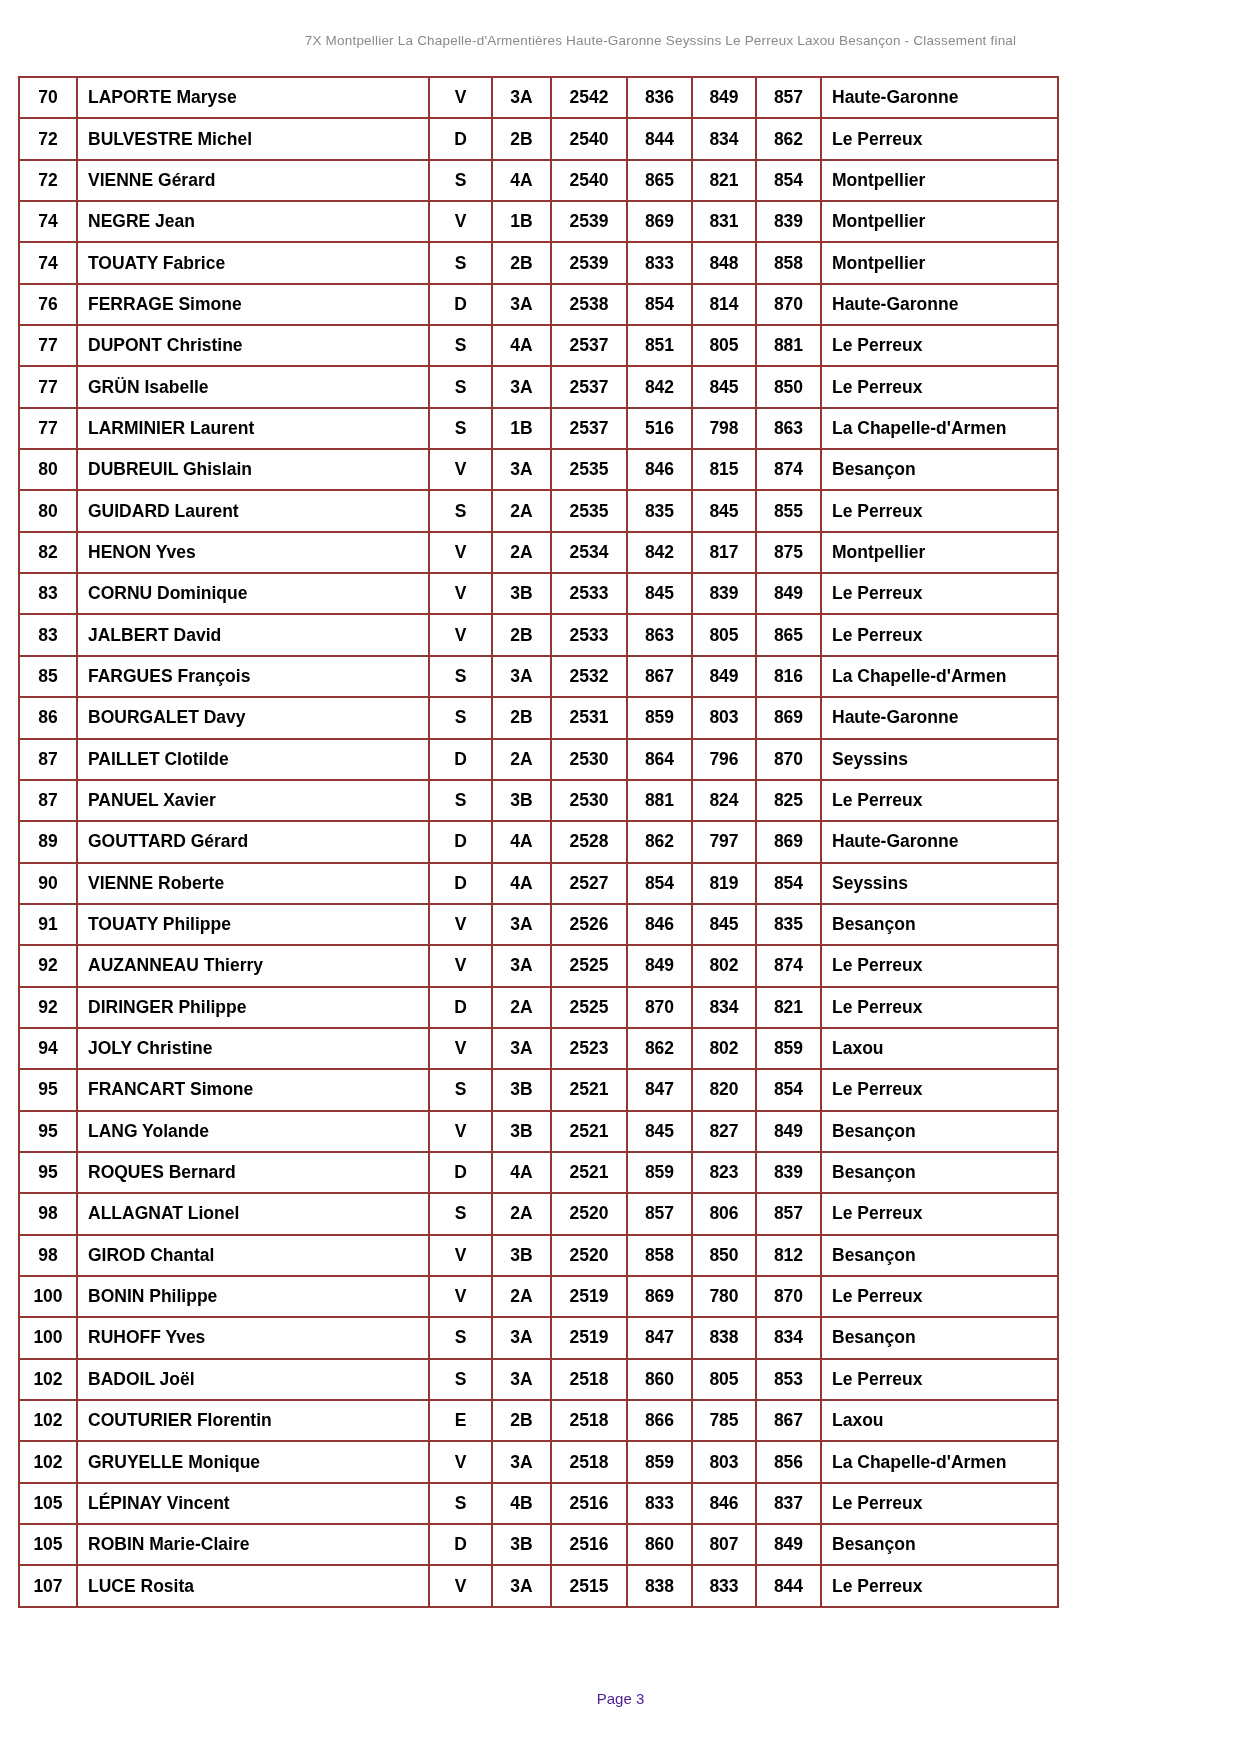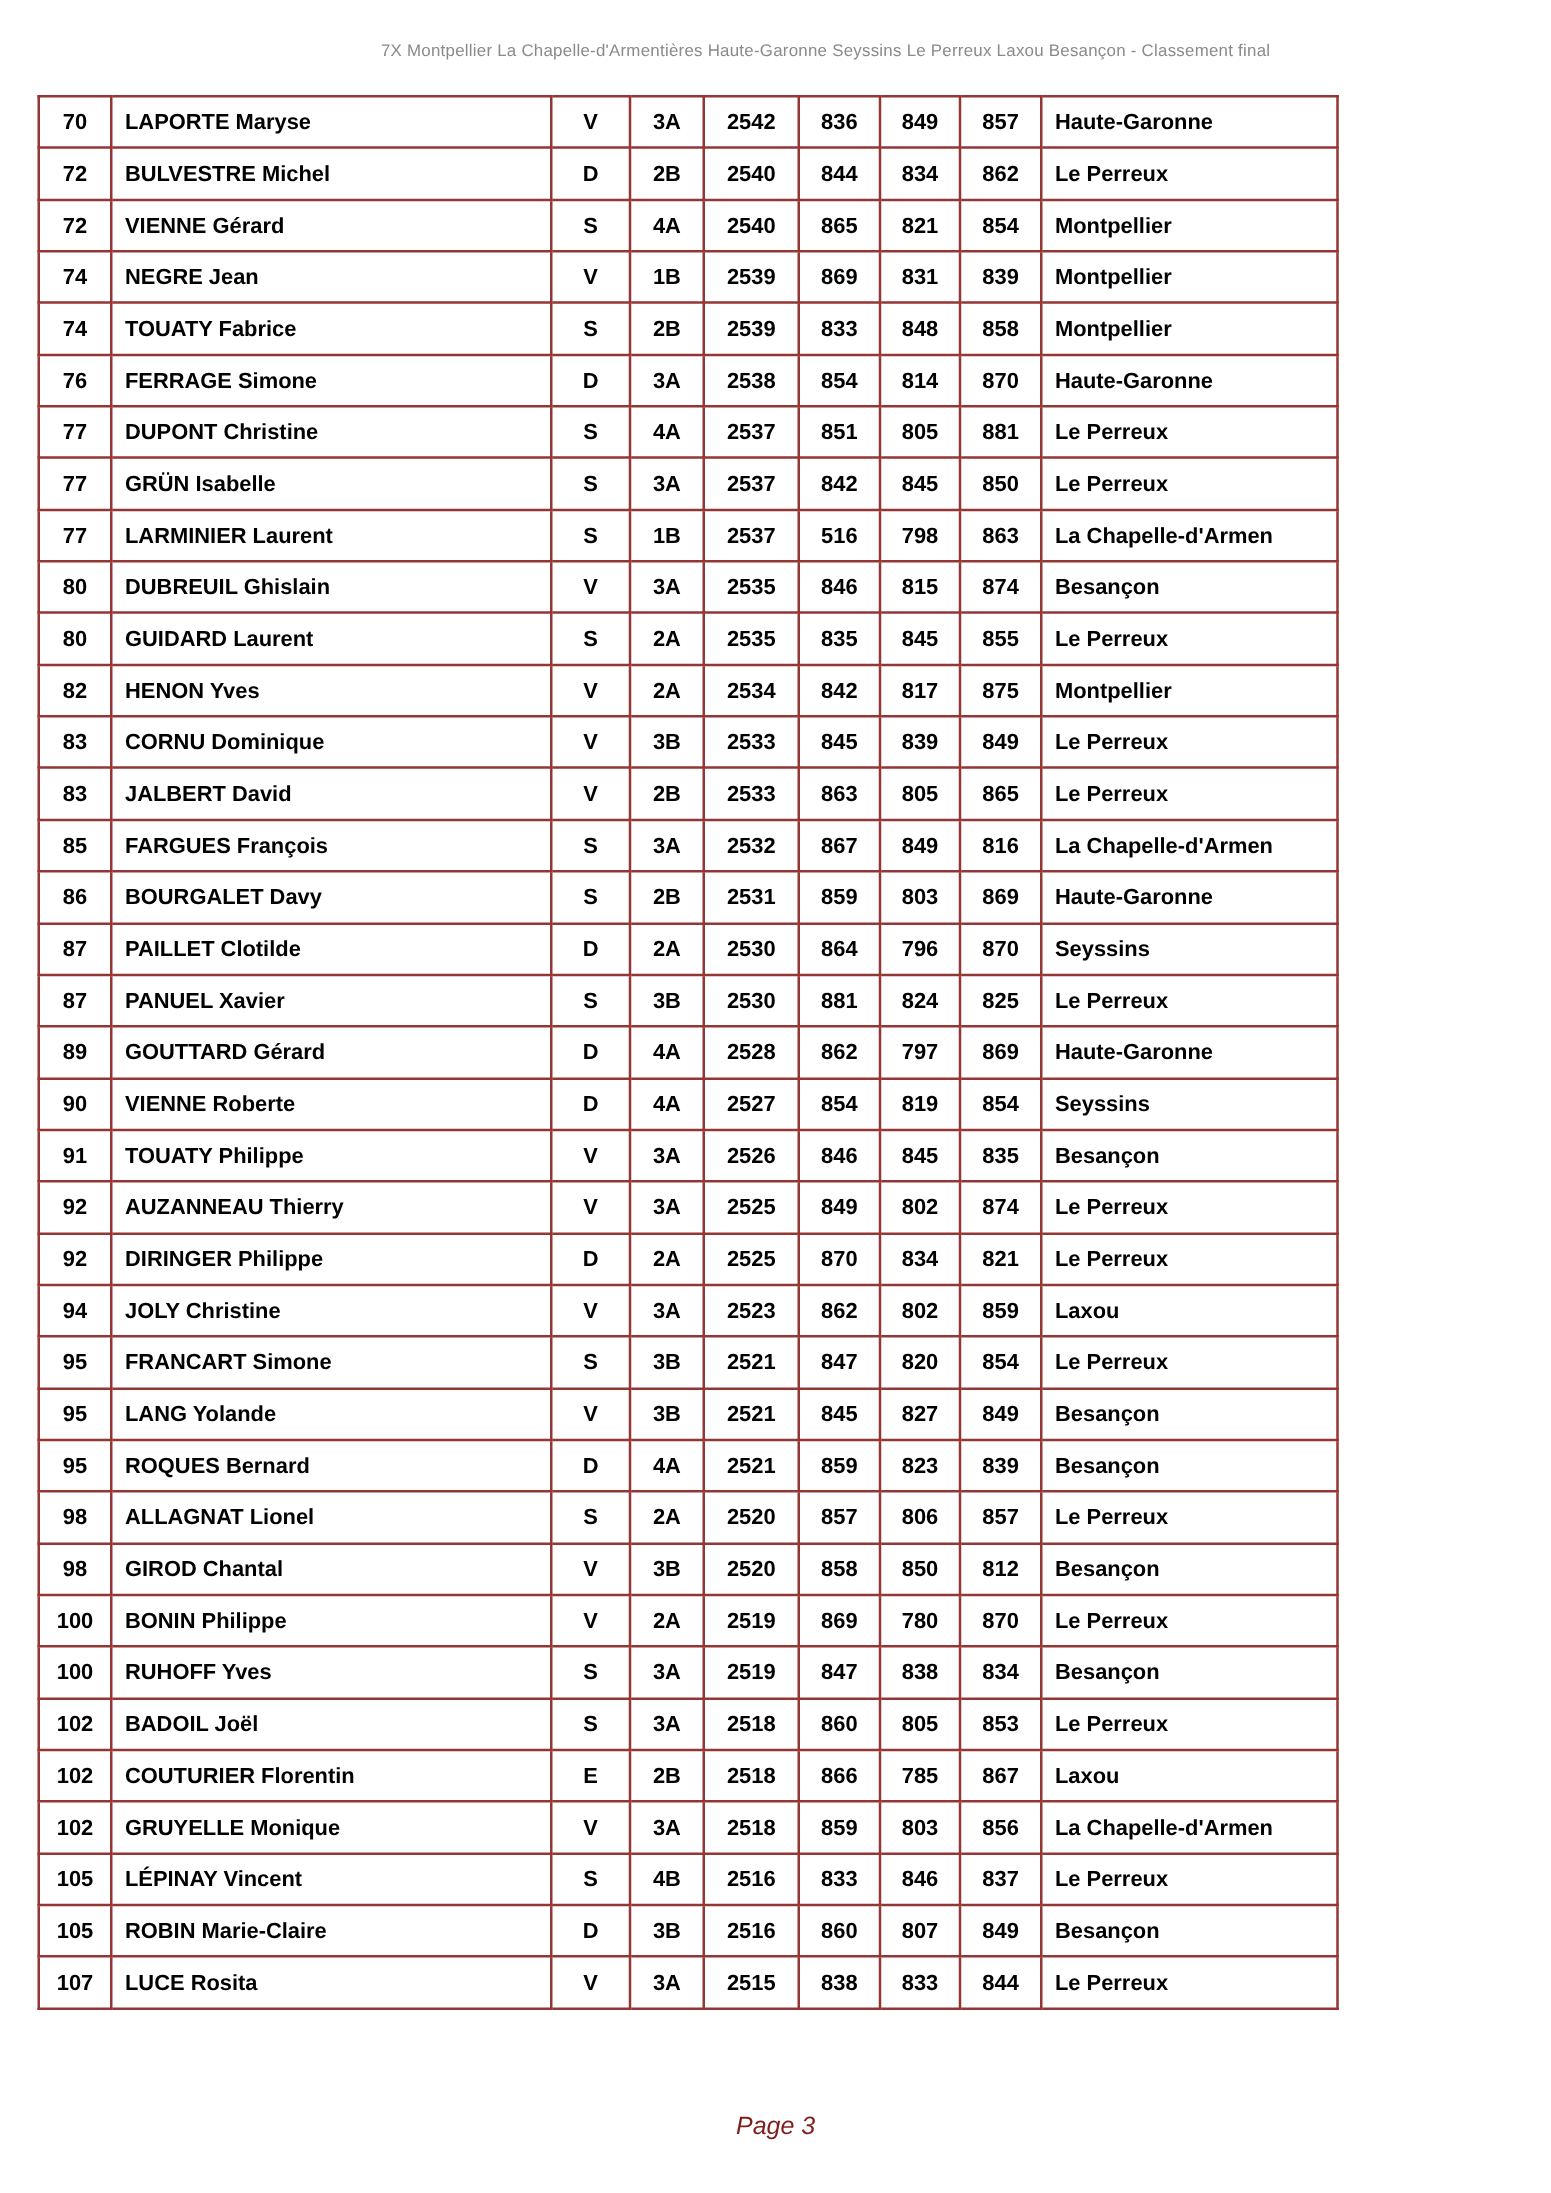--- a/index.html
+++ b/index.html
@@ -21,21 +21,21 @@
     width: 1241px;
     text-align: center;
     font-size: 13.5px;
     font-weight: 400;
     color: #8a8a8a;
     letter-spacing: 0.2px;
     padding-left: 40px;
   }
   table.classement {
     position: absolute;
-    left: 30px;
+    left: 18px;
     top: 76px;
     width: 1039px;
     border-collapse: collapse;
     table-layout: fixed;
   }
   table.classement td {
     border: 2px solid #943634;
     height: 41.35px;
     box-sizing: border-box;
     padding: 0;
@@ -51,23 +51,22 @@
   table.classement td.c-city {
     text-align: left;
     padding-left: 10px;
   }
   .doc-footer {
     position: absolute;
     top: 1690px;
     left: 0;
     width: 1241px;
     text-align: center;
-    font-size: 20px;
-    font-style: italic;
-    color: #7f1d1d;
+    font-size: 15px;
+    color: #4c1d95;
   }
 </style>
 </head>
 <body>
 
 <div class="doc-header">7X Montpellier La Chapelle-d'Armentières Haute-Garonne Seyssins Le Perreux Laxou Besançon - Classement final</div>
 
 <table class="classement">
   <colgroup>
     <col style="width:58px">

